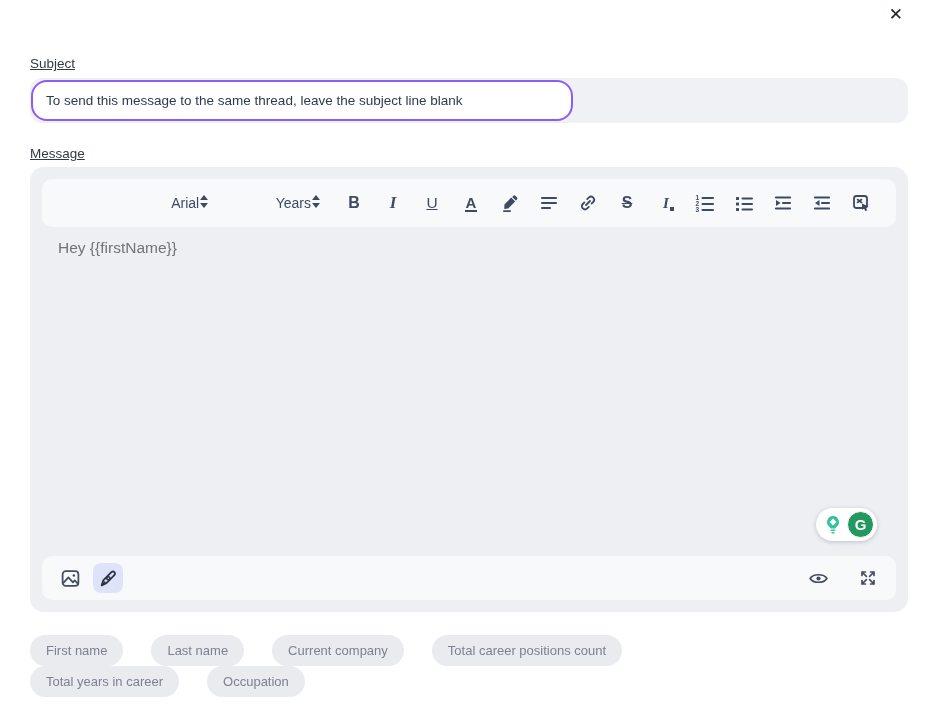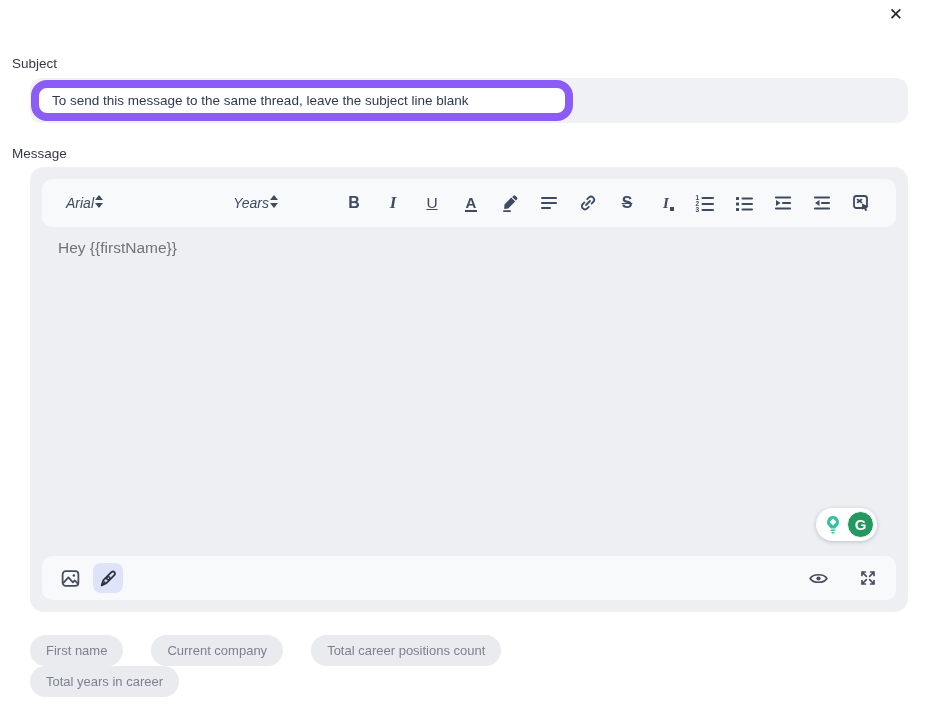--- a/index.html
+++ b/index.html
@@ -1,24 +1,24 @@
 <!DOCTYPE html>
 <html><head>
 <meta charset="utf-8">
 <style>
   html,body{margin:0;padding:0;}
   body{width:931px;height:718px;background:#ffffff;font-family:"Liberation Sans",sans-serif;position:relative;overflow:hidden;}
   .close-btn{position:absolute;top:4px;right:28px;font-size:17px;color:#1c2430;cursor:pointer;line-height:22px;}
-  .field-label{position:absolute;left:12px;font-size:13.5px;color:#333a46;}
+  .field-label{position:absolute;left:30px;font-size:13.5px;color:#333a46;text-decoration:underline;}
   .subject-field{position:absolute;left:30px;top:78px;width:878px;height:45px;background:#f0f1f4;border-radius:12px;box-sizing:border-box;}
-  .annotation{position:absolute;left:1px;top:2px;width:542px;height:41px;background:#ffffff;border:8px solid #8b5cf6;border-radius:16px;box-sizing:border-box;display:flex;align-items:center;padding:0 13px;}
+  .annotation{position:absolute;left:1px;top:2px;width:542px;height:41px;background:#ffffff;border:2px solid #8b5cf6;border-radius:16px;box-sizing:border-box;display:flex;align-items:center;padding:0 13px;}
   .annotation span{font-size:13.5px;color:#2d3a50;white-space:nowrap;}
   .editor{position:absolute;left:30px;top:167px;width:878px;height:445px;background:#edeff3;border-radius:14px;}
   .toolbar{position:absolute;left:12px;top:12px;right:12px;height:48px;background:#f8f9fb;border-radius:10px;display:flex;align-items:center;padding:0 24px;box-sizing:border-box;color:#3e4a61;}
-  .select{display:flex;align-items:center;justify-content:flex-start;cursor:pointer;font-style:italic;}
+  .select{display:flex;align-items:center;justify-content:flex-end;cursor:pointer;}
   .select .value{font-size:14px;color:#3e4a61;}
   .select-font{width:150px;margin-right:24px;}
   .select-style{width:92px;margin-right:22px;}
   .tools{display:flex;align-items:center;gap:17px;}
   .tb{width:22px;height:26px;display:flex;align-items:center;justify-content:center;cursor:pointer;color:#3e4a61;}
   .tb svg{display:block;}
   .glyph-b{font-size:16px;font-weight:bold;}
   .glyph-i{font-family:"Liberation Serif",serif;font-style:italic;font-size:17px;font-weight:bold;}
   .glyph-u{font-size:15.5px;text-decoration:underline;}
   .glyph-a{font-size:15px;font-weight:bold;border-bottom:2.5px solid #3e4a61;line-height:15px;padding:0 1px;}
@@ -218,19 +218,21 @@
         </svg>
       </div>
     </div>
   </div>
 
 </div>
 
 <div class="chips">
   <div class="chip-row">
     <div class="chip">First name</div>
+    <div class="chip">Last name</div>
     <div class="chip">Current company</div>
     <div class="chip">Total career positions count</div>
   </div>
   <div class="chip-row">
     <div class="chip">Total years in career</div>
+    <div class="chip">Occupation</div>
   </div>
 </div>
 
 </body></html>

